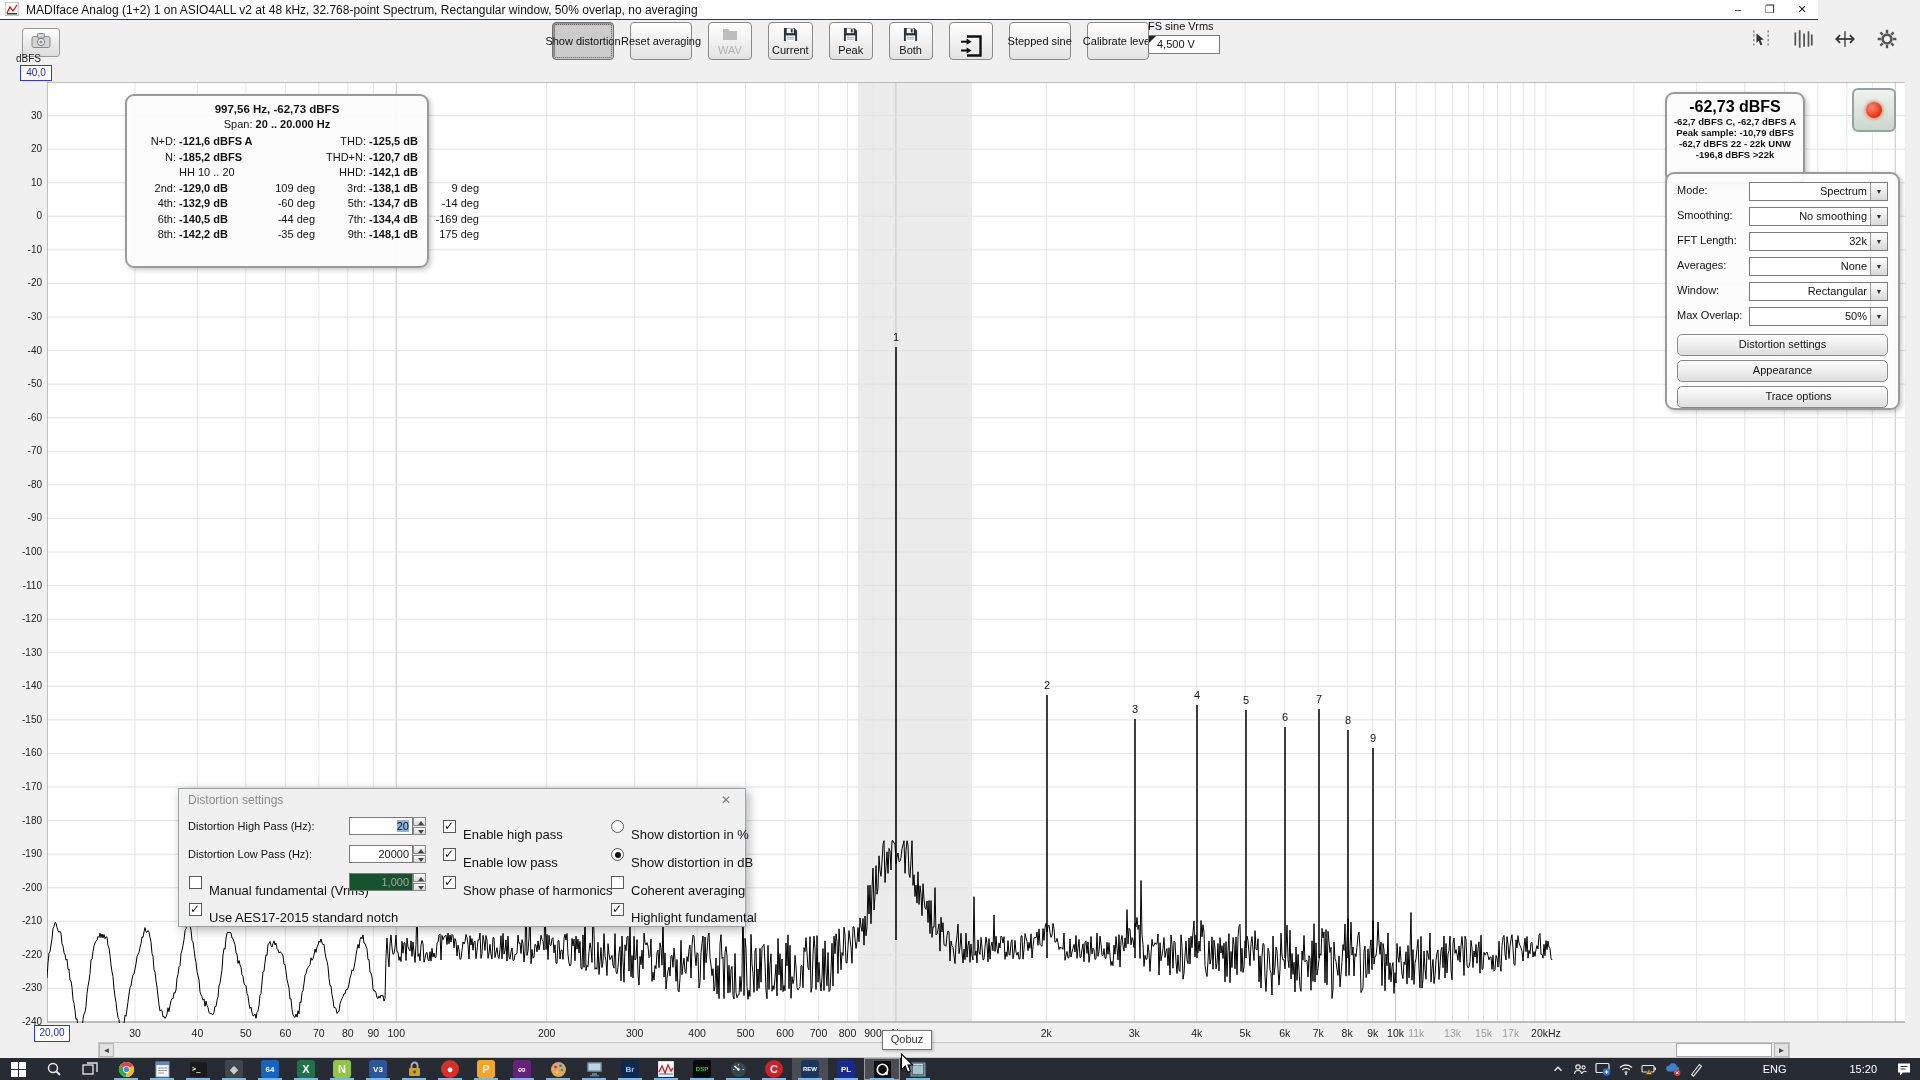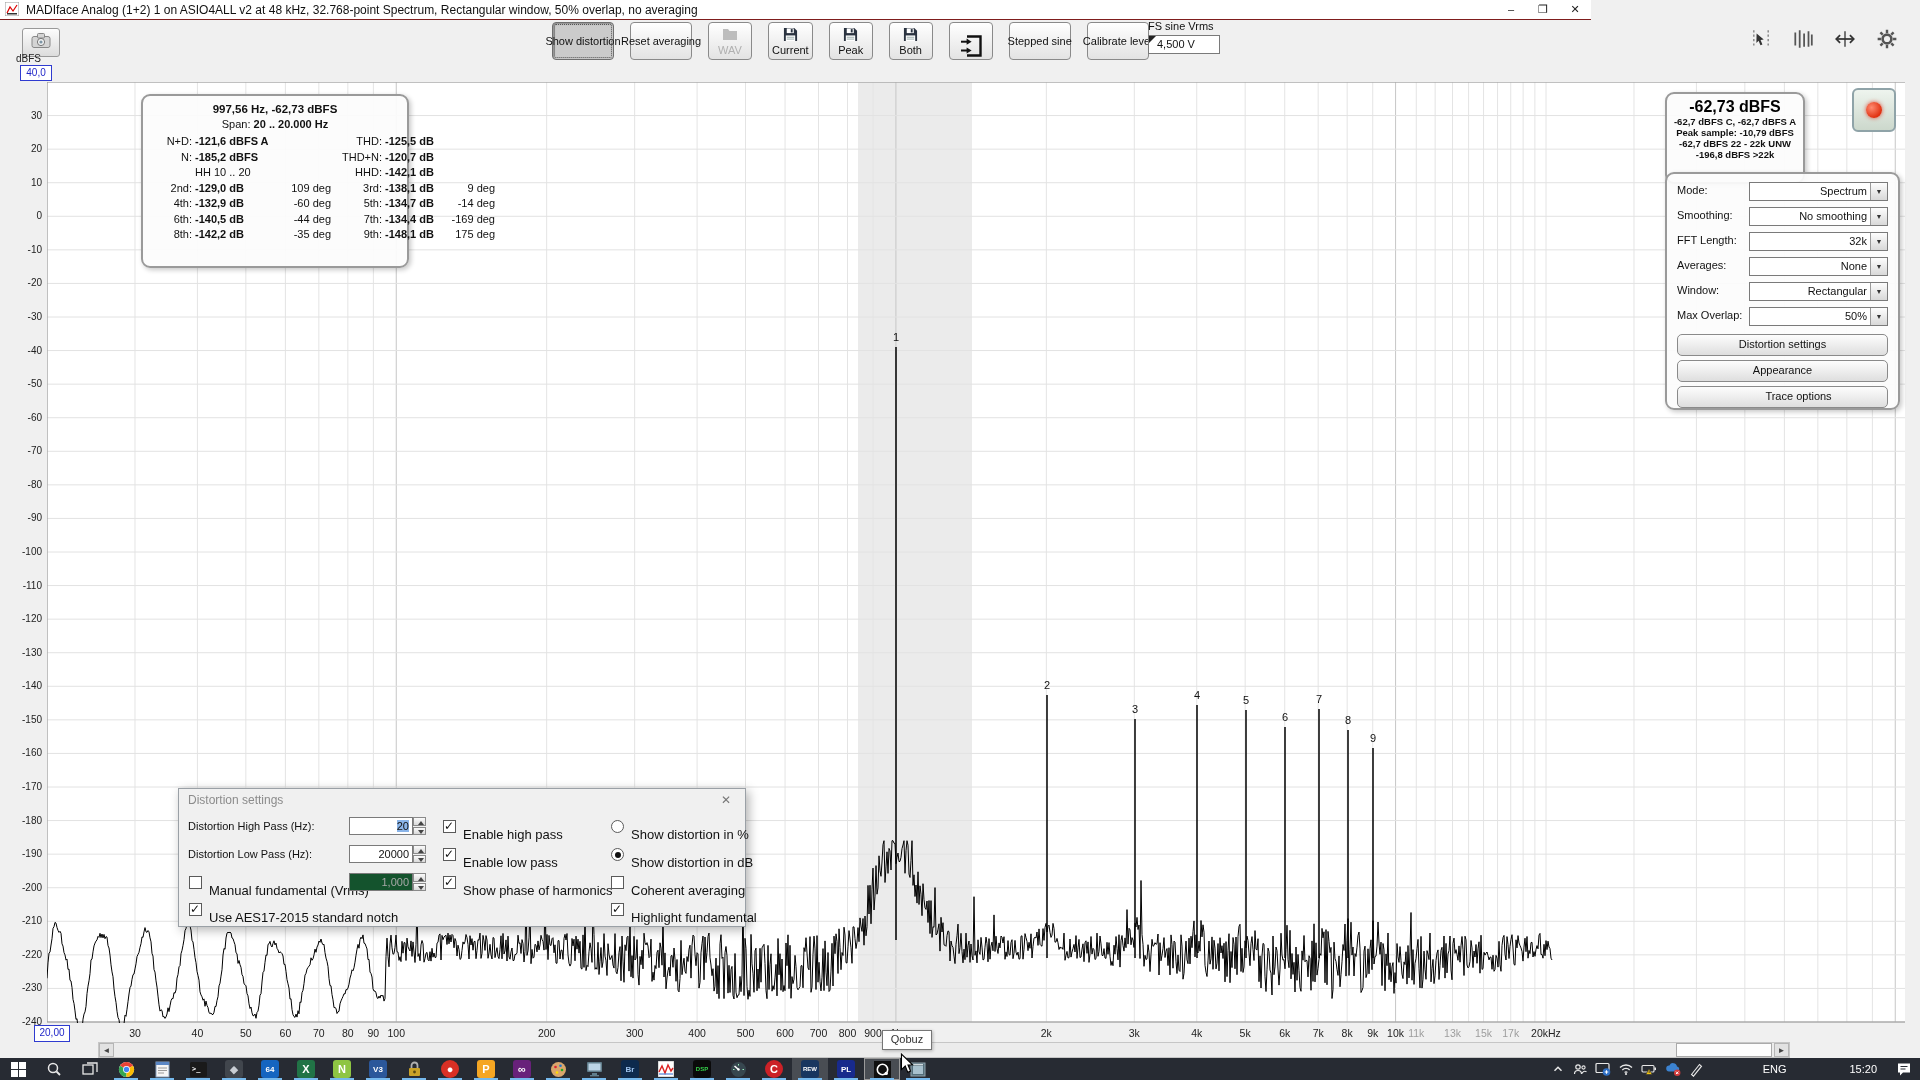--- a/index.html
+++ b/index.html
@@ -1,19 +1,19 @@
 <!DOCTYPE html>
 <html><head>
 <meta charset="utf-8">
 <style>
   html,body{margin:0;padding:0;width:1920px;height:1080px;overflow:hidden;
     font-family:"Liberation Sans","DejaVu Sans",sans-serif;background:#f0f0f0;}
   #app{position:absolute;inset:0;width:1920px;height:1080px;background:#f0f0f0;}
   
-  #titlebar{position:absolute;left:0;top:0;width:1591px;height:19px;background:#ffffff;border-bottom:2px solid #7f1d1d;}
+  #titlebar{position:absolute;left:0;top:0;width:1818px;height:19px;background:#ffffff;border-bottom:2px solid #7f1d1d;}
   #titlebar .ticon{position:absolute;left:5px;top:2px;}
   #titlebar .ttext{position:absolute;left:26px;top:3px;font-size:12px;color:#111;white-space:nowrap;}
   .wctl{position:absolute;top:0;width:32px;height:19px;text-align:center;font-size:11px;color:#222;line-height:19px;}
   
   #toolbar{position:absolute;left:0;top:20px;width:1920px;height:44px;background:#f0f0f0;}
   .tbtn{display:inline-block;vertical-align:top;margin-right:16px;min-width:44px;max-width:62px;height:38px;
     background:linear-gradient(#ffffff,#e3e3e3);border:1px solid #8a8a8a;border-radius:4px;
     font-size:11px;color:#111;text-align:center;padding:1px 3px;box-sizing:border-box;
     display:inline-flex;flex-direction:column;align-items:center;justify-content:center;line-height:12px;}
   .tbtn.pressed{background:#cbcbcb;border:1px solid #6f6f6f;box-shadow:inset 1px 1px 2px rgba(0,0,0,.35);outline:1px dotted #555;outline-offset:-3px;}
@@ -34,21 +34,21 @@
   .ylab{position:absolute;width:32px;text-align:right;font-size:10px;color:#222;}
   .xlab{position:absolute;width:44px;text-align:center;font-size:10.5px;color:#222;top:1027px;}
   .xlab.gray{color:#9d9d9d;}
   #dbfs-unit{position:absolute;left:16px;top:53px;font-size:10px;color:#222;}
   .axis-edit{position:absolute;background:#fff;border:1px solid #2f3bd0;color:#2026c8;font-size:10px;
     text-align:center;line-height:13px;}
   .peaklab{position:absolute;font-size:11px;color:#111;width:20px;text-align:center;}
   
   .fpanel{position:absolute;background:rgba(252,252,252,.93);border:2px solid #9a9a9a;border-radius:9px;
     box-shadow:2px 2px 5px rgba(0,0,0,.22);box-sizing:border-box;}
-  #measure-panel{left:125px;top:94px;width:268px;height:174px;padding:5px 8px;margin-left:16px;}
+  #measure-panel{left:125px;top:94px;width:304px;height:174px;padding:5px 8px;}
   #measure-panel .mtitle{text-align:center;font-size:11.5px;font-weight:bold;color:#111;line-height:16px;}
   #measure-panel .mspan{text-align:center;font-size:11px;color:#111;line-height:15px;}
   #mgrid{display:grid;grid-template-columns:44px 90px 52px 48px 60px 56px;margin-top:2px;}
   #mgrid span{font-size:11px;line-height:15.5px;color:#111;white-space:nowrap;}
   #mgrid .lab{text-align:right;padding-right:3px;}
   #mgrid .val{font-weight:bold;}
   #mgrid .val.plain{font-weight:normal;}
   #mgrid .deg{text-align:right;padding-right:6px;}
   #readout-panel{left:1665px;top:92px;width:140px;height:92px;padding:3px 2px;text-align:center;}
   #readout-panel .rmain{font-size:16px;font-weight:bold;color:#000;line-height:19px;}

